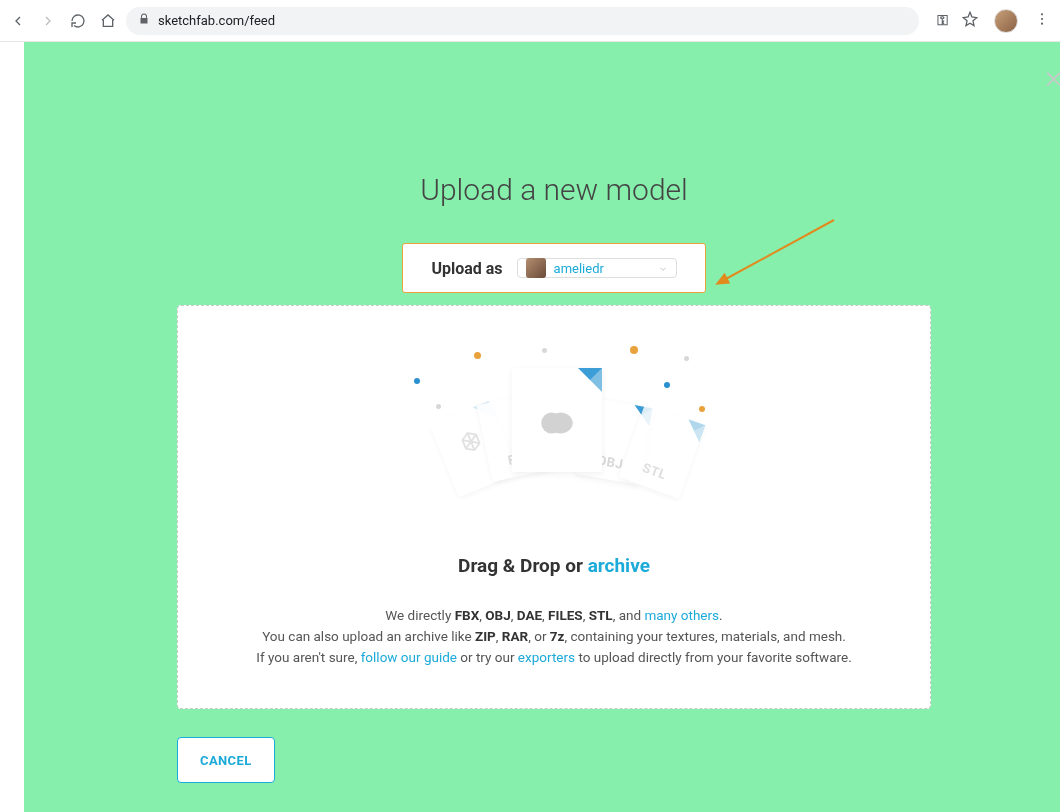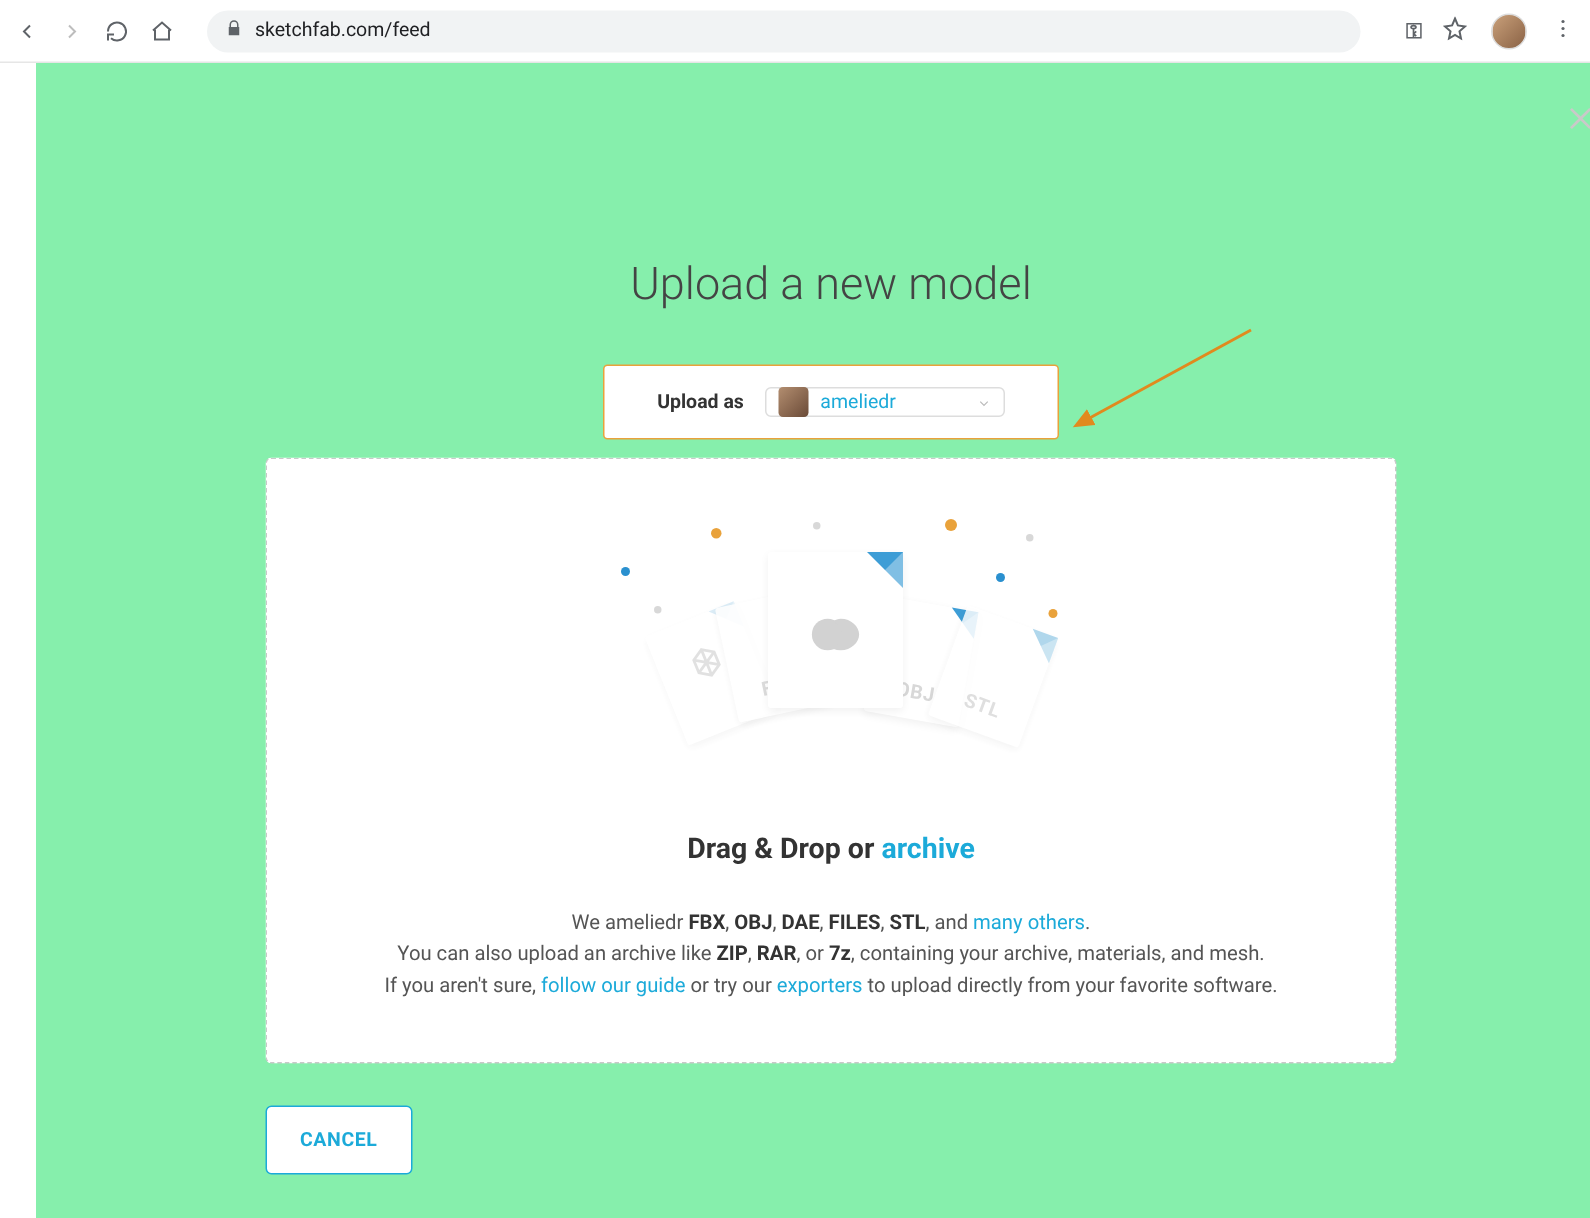--- a/index.html
+++ b/index.html
@@ -10,21 +10,21 @@
       background: #fff;
       overflow: hidden;
     }
     
     
     .browser-bar {
       height: 42px;
       display: flex;
       align-items: center;
       padding: 0 10px;
-      gap: 16px;
+      gap: 4px;
       border-bottom: 1px solid #e6e6e6;
       background: #fff;
       text-align: right;
     }
     .nav-icons { display: flex; align-items: center; gap: 14px; margin-right: 6px; }
     .nav-icon { width: 16px; height: 16px; color: #5f6368; display: flex; align-items: center; justify-content: center; }
     .nav-icon.dim { color: #bdbdbd; }
     .addr-bar {
       flex: 1;
       height: 28px;
@@ -86,21 +86,21 @@
       border-radius: 3px;
       padding: 14px 24px;
       display: flex;
       align-items: center;
       gap: 14px;
       background: #fff;
       position: relative;
       width: 304px;
       justify-content: center;
     }
-    .upload-as-label { font-size: 13px; font-weight: 700; color: #333; }
+    .upload-as-label { font-size: 16px; font-weight: 700; color: #333; }
     .selector {
       display: flex; align-items: center;
       border: 1px solid #ddd;
       border-radius: 4px;
       height: 20px;
       width: 160px;
       padding: 0 8px;
       gap: 8px;
       background: #fff;
     }
@@ -326,22 +326,22 @@
               <path d="M14 6c4 0 7 3 7 6s-3 6-7 6c-1 0-2-.2-3-.6 2-1 3.4-3 3.4-5.4S13 8 11 7c1-.6 2-1 3-1z"></path>
             </svg>
         </div>
       </div>
 
       <div class="drag-title">
         <span>Drag &amp; Drop or </span><span class="browse">archive</span>
       </div>
 
       <div class="support-text">
-        <span>We ameliedr </span><b>FBX</b><span>, </span><b>OBJ</b><span>, </span><b>DAE</b><span>, </span><b>FILES</b><span>, </span><b>STL</b><span>, and </span><span class="lnk">many others</span><span>.</span><br>
-        <span>You can also upload an archive like </span><b>ZIP</b><span>, </span><b>RAR</b><span>, or </span><b>7z</b><span>, containing your archive, materials, and mesh.</span><br>
+        <span>We directly </span><b>FBX</b><span>, </span><b>OBJ</b><span>, </span><b>DAE</b><span>, </span><b>FILES</b><span>, </span><b>STL</b><span>, and </span><span class="lnk">many others</span><span>.</span><br>
+        <span>You can also upload an archive like </span><b>ZIP</b><span>, </span><b>RAR</b><span>, or </span><b>7z</b><span>, containing your textures, materials, and mesh.</span><br>
         <span>If you aren't sure, </span><span class="lnk">follow our guide</span><span> or try our </span><span class="lnk">exporters</span><span> to upload directly from your favorite software.</span>
       </div>
     </div>
 
     <div class="footer-btns">
       <div class="btn btn-cancel">CANCEL</div>
     </div>
 
   </div>
 

